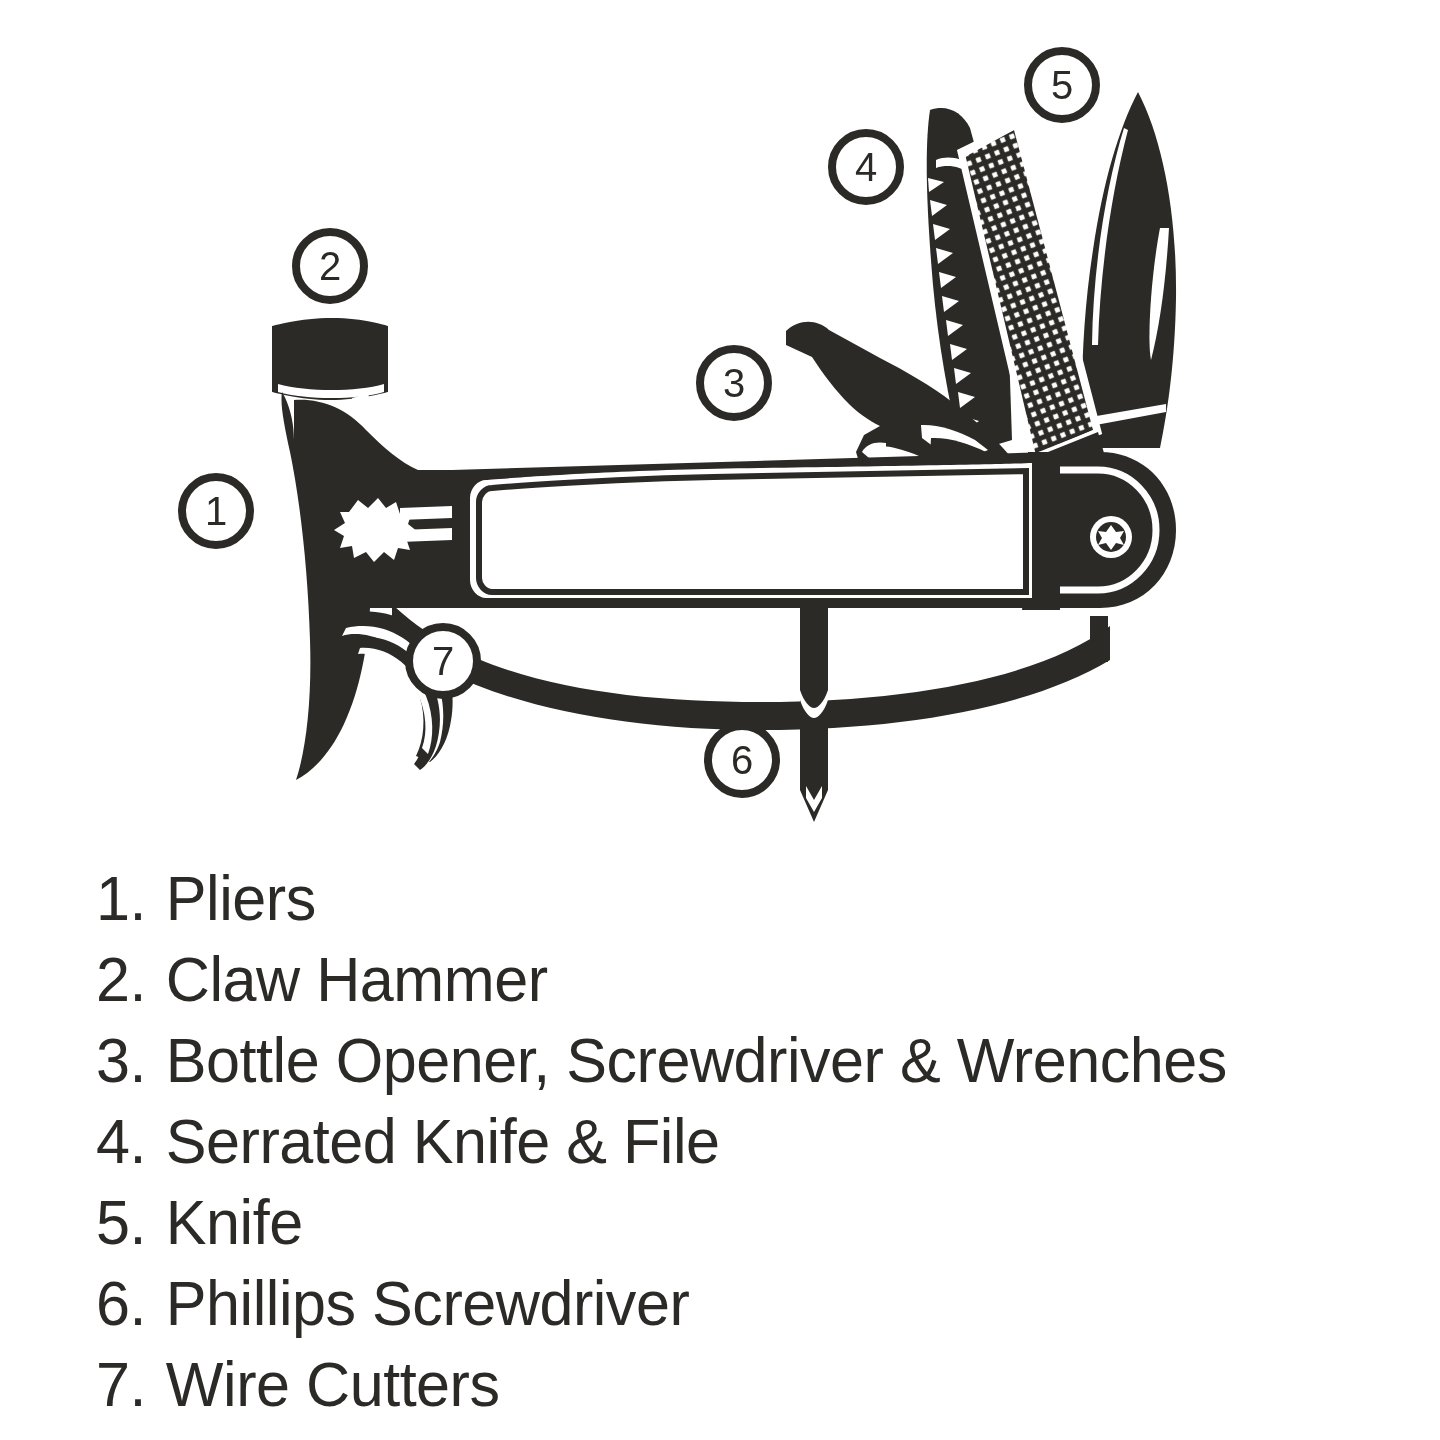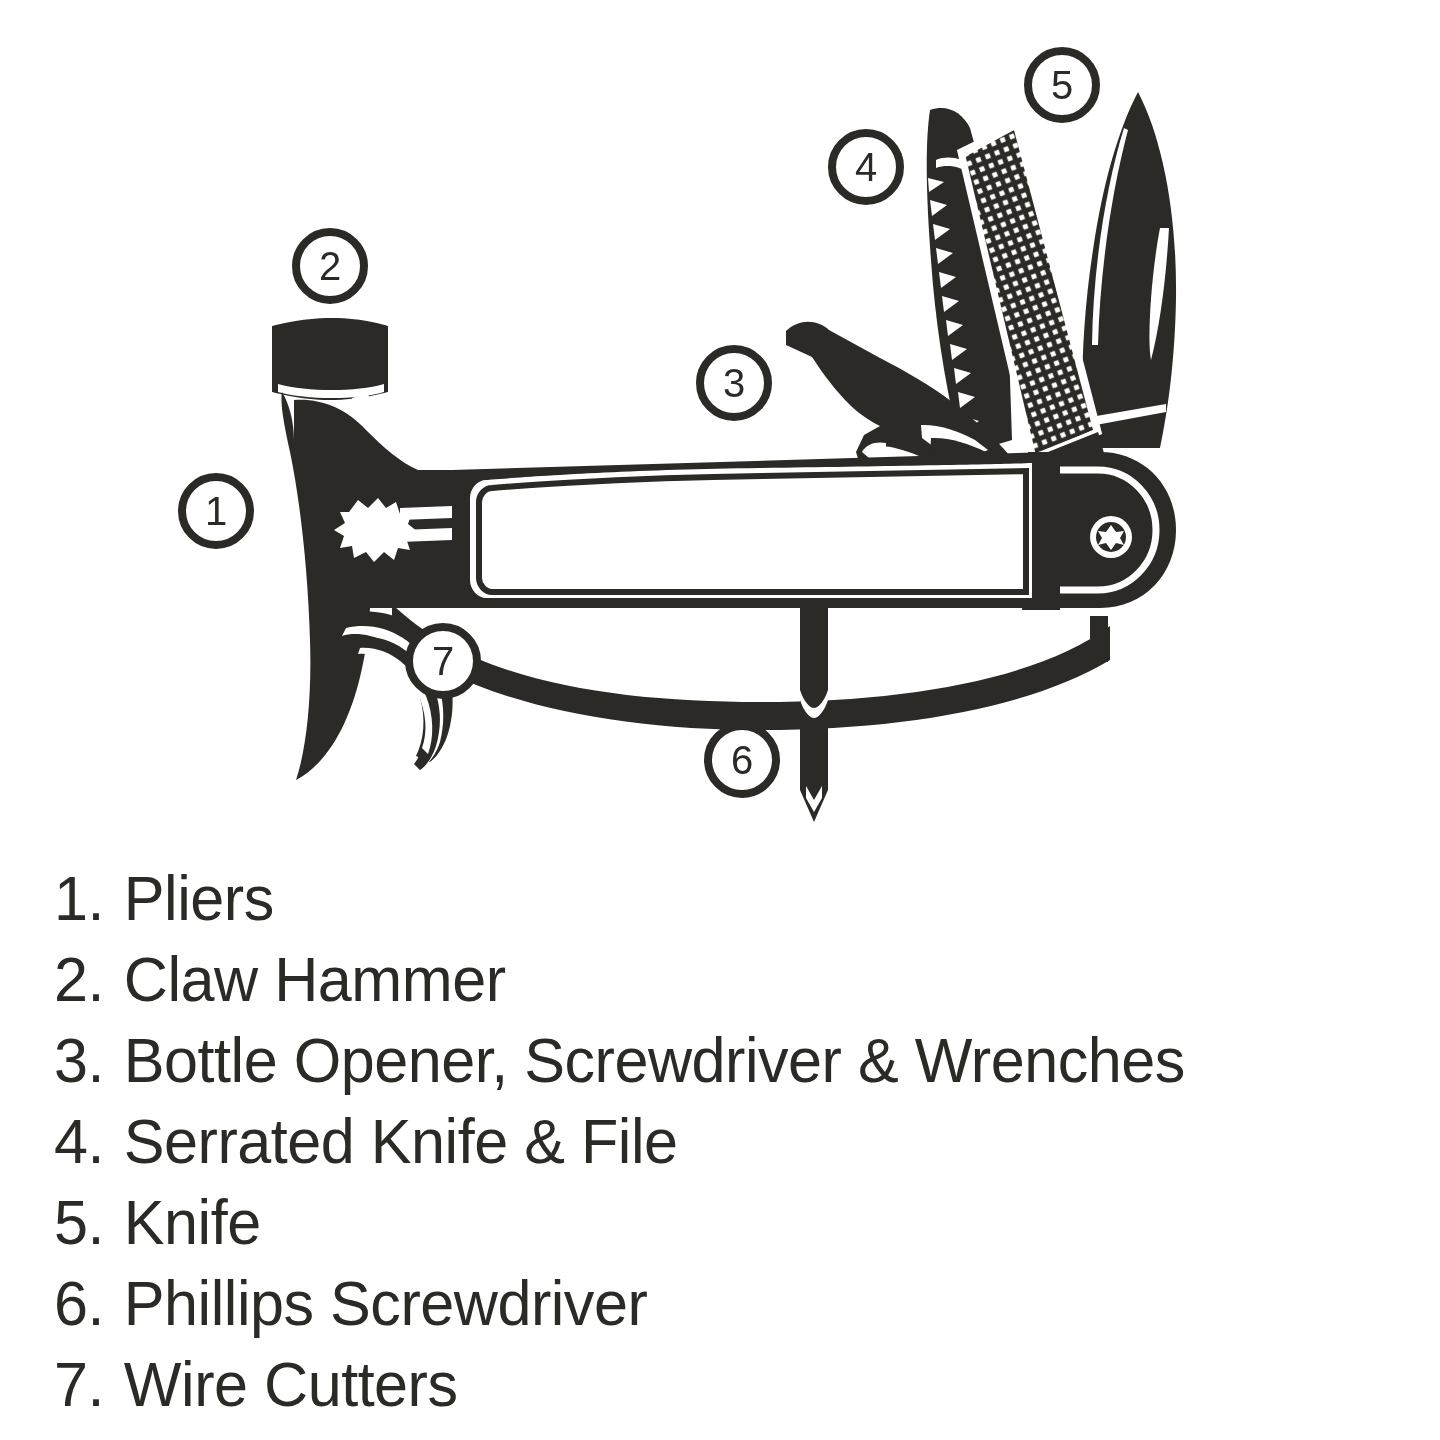--- a/index.html
+++ b/index.html
@@ -25,21 +25,21 @@
     top: 0;
     width: 1440px;
     height: 860px;
   }
   #legend {
     position: absolute;
     left: 0;
     top: 858px;
     width: 1440px;
     height: 582px;
-    padding-left: 54px;
+    padding-left: 96px;
     box-sizing: border-box;
   }
   .legend-item {
     display: block;
     white-space: nowrap;
     color: #2b2a26;
     font-family: "Liberation Sans", sans-serif;
     font-size: 63px;
     line-height: 81px;
     letter-spacing: -0.5px;

